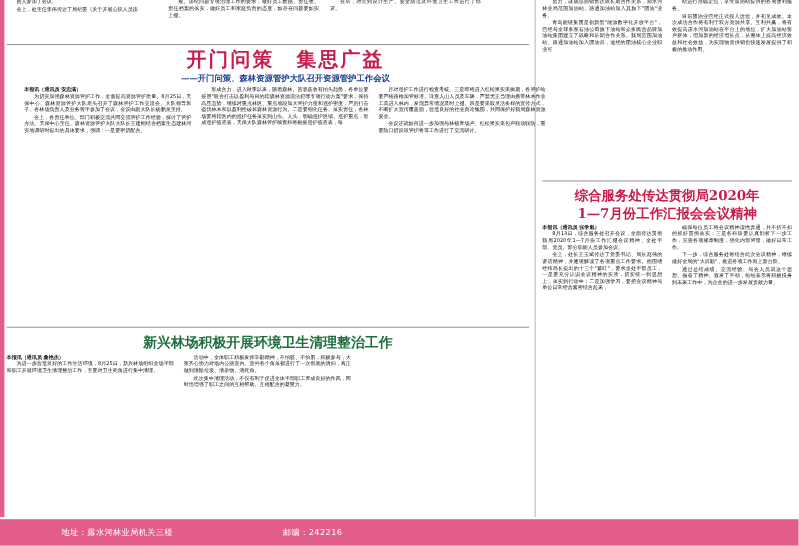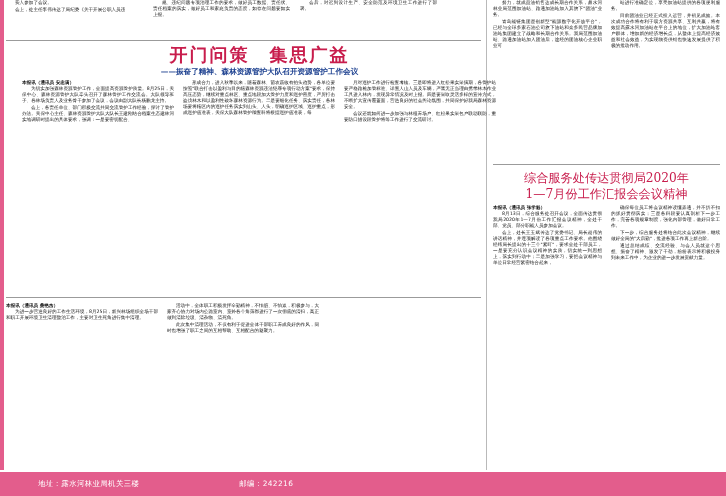--- a/index.html
+++ b/index.html
@@ -113,21 +113,21 @@
   
   .art2 {
     position: absolute;
     left: 487px;
     top: 170px;
     width: 227px;
   }
   .headline2 {
     color: #c81d4c;
     font-size: 12.2px;
-    font-weight: normal;
+    font-weight: bold;
     line-height: 16px;
     text-align: center;
     font-family: "DejaVu Serif", "Liberation Serif", serif;
     margin: 0 0 3px 0;
   }
   .art2-body {
     display: flex;
     gap: 9px;
   }
   .art2-body > div { width: 109px; }
@@ -170,21 +170,21 @@
     position: absolute;
     left: 0;
     bottom: 0;
     width: 726px;
     height: 24px;
     background: #e35d8c;
     color: #ffffff;
     font-size: 7.4px;
     display: flex;
     align-items: center;
-    padding-left: 38px;
+    padding-left: 56px;
     box-sizing: border-box;
     letter-spacing: 0.4px;
   }
   .footer .addr { margin-right: 100px; }
   .sep-v {
     position: absolute;
     background: #b9b9b9;
     width: 1px;
   }
 </style>
@@ -221,21 +221,21 @@
       </div>
     </div>
 
     <div class="hr-thin" style="left:0; top:40px; width:475px;"></div>
     <div class="sep-v" style="left:480px; top:0; height:470px;"></div>
     <div class="hr-thin" style="left:487px; top:164px; width:227px;"></div>
     <div class="hr-thin" style="left:0; top:297px; width:475px;"></div>
 
     <div class="art1">
       <h1 class="headline1">开门问策　集思广益</h1>
-      <div class="subhead1">——振奋了精神、森林资源管护大队召开资源管护工作会议</div>
+      <div class="subhead1">——开门问策、森林资源管护大队召开资源管护工作会议</div>
       <div class="cols3">
         <div class="col-text">
           <div class="byline">
             <b>本报讯（通讯员</b>
             <b>安忠满）</b>
           </div>
           <p>为切实加强森林资源管护工作，全面提高资源管护质量。8月25日，天保中心、森林资源管护大队牵头召开了森林管护工作交流会。大队领导班子、各林场负责人及业务骨干参加了会议，会议由副大队长杨鹏龙主持。</p>
           <p>会上，各责任单位、部门积极交流共同交流管护工作经验，探讨了管护办法。天保中心主任、森林资源管护大队大队长王建刚结合档案生态建林河实地调研时提出的具体要求，强调：一是要密切配合、</p>
         </div>
         <div class="col-text">
@@ -265,20 +265,21 @@
         </div>
         <div class="col-text">
           <p>确保每位员工将会议精神读懂弄通，并不折不扣的抓好贯彻落实；三是各科段要认真剖析下一步工作，完善各项规章制度，强化内部管理，做好日常工作。</p>
           <p>下一步，综合服务处将结合此次会议精神，继续做好全局的"大后勤"，推进各项工作再上新台阶。</p>
           <p>通过总结成绩、交流经验、与会人员就这个思想、振奋了精神、激发了干劲，纷纷表示将积极投身到未来工作中，为企业的进一步发展贡献力量。</p>
         </div>
       </div>
     </div>
 
     <div class="art3">
+      <h2 class="headline3">新兴林场积极开展环境卫生清理整治工作</h2>
       <div class="art3-body">
         <div class="col-text">
           <div class="byline">
             <b>本报讯（通讯员</b>
             <b>桑艳杰）</b>
           </div>
           <p>为进一步营造良好的工作生活环境，8月25日，新兴林场组织全场干部和职工开展环境卫生清理整治工作，主要对卫生死角进行集中清理。</p>
         </div>
         <div class="col-text">
           <p>活动中，全体职工积极发挥辛勤精神，不怕脏、不怕累，积极参与，大家齐心协力对场内公路室内、室外各个角落都进行了一次彻底的清扫，真正做到清除垃圾、清杂物、清死角。</p>

